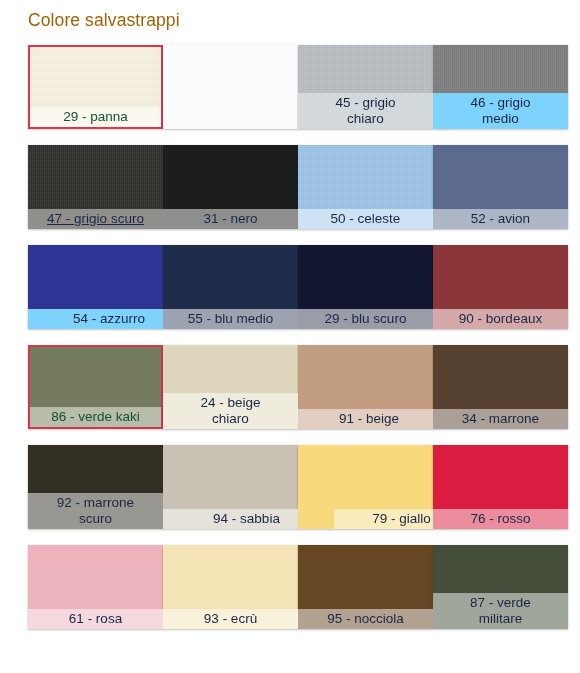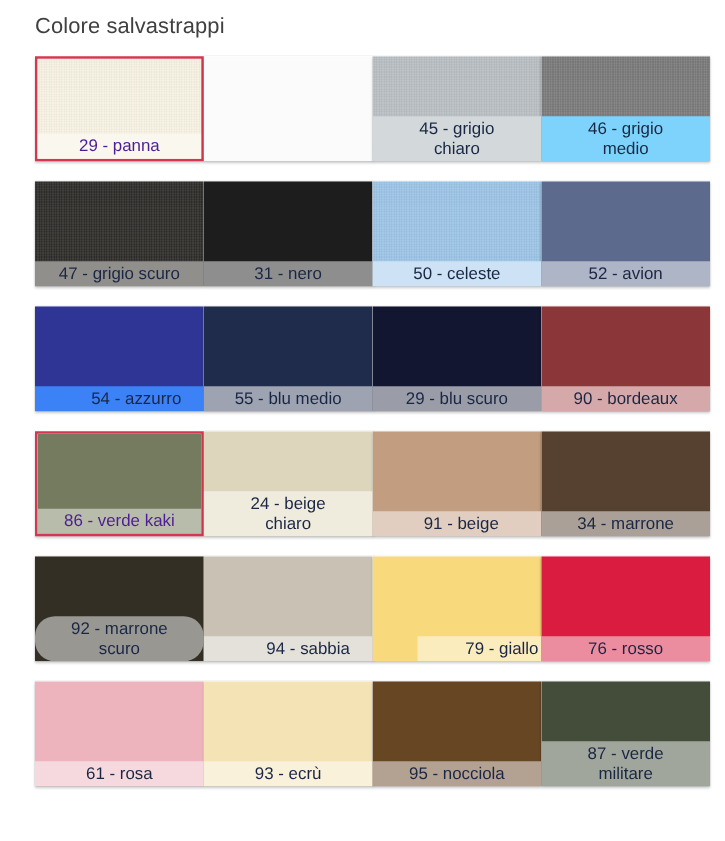--- a/index.html
+++ b/index.html
@@ -19,21 +19,21 @@
     width: 580px;
     height: 673px;
     background: #ffffff;
     box-sizing: border-box;
   }
   .page-title {
     position: absolute;
     left: 28px;
     top: 8px;
     font-size: 17.5px;
-    color: #404040;
+    color: #a16207;
     letter-spacing: 0.1px;
     line-height: 24px;
     white-space: nowrap;
   }
   .swatch-grid {
     position: absolute;
     left: 28px;
     top: 45px;
     width: 524px;
     display: grid;
@@ -82,21 +82,21 @@
     box-sizing: border-box;
     padding: 2px 4px 3px 4px;
     font-size: 13.5px;
     line-height: 15.5px;
     text-align: center;
     color: #1a2744;
     white-space: pre-line;
     word-break: normal;
   }
   .swatch.selected .swatch-label {
-    color: #4c1d95;
+    color: #14532d;
   }
 </style>
 </head>
 <body>
 
 <div class="page">
 
   <div class="page-title">Colore salvastrappi</div>
 
   <div class="swatch-grid">
@@ -116,38 +116,38 @@
       </div>
       <div class="swatch">
         <div class="swatch-fill" style="background: rgb(124, 124, 124);"></div>
         <div class="swatch-texture"></div>
         <div class="swatch-label" style="background: #7dd3fc;">46 - grigio
 medio</div>
       </div>
       <div class="swatch">
         <div class="swatch-fill" style="background: rgb(46, 45, 42);"></div>
         <div class="swatch-texture"></div>
-        <div class="swatch-label" style="background: rgb(144, 143, 140);">47 - grigio scuro</div>
+        <div class="swatch-label" style="background: rgb(144, 143, 140); text-decoration: underline;">47 - grigio scuro</div>
       </div>
       <div class="swatch">
         <div class="swatch-fill" style="background: rgb(29, 29, 29);"></div>
         <div class="swatch-label" style="background: rgb(142, 142, 142);">31 - nero</div>
       </div>
       <div class="swatch">
         <div class="swatch-fill" style="background: rgb(156, 196, 230);"></div>
         <div class="swatch-texture"></div>
         <div class="swatch-label" style="background: rgb(205, 226, 244);">50 - celeste</div>
       </div>
       <div class="swatch">
         <div class="swatch-fill" style="background: rgb(92, 106, 141);"></div>
         <div class="swatch-label" style="background: rgb(174, 181, 198);">52 - avion</div>
       </div>
       <div class="swatch">
         <div class="swatch-fill" style="background: rgb(47, 53, 148);"></div>
-        <div class="swatch-label" style="background: #3b82f6; padding-left: 31px;">54 - azzurro</div>
+        <div class="swatch-label" style="background: #7dd3fc; padding-left: 31px;">54 - azzurro</div>
       </div>
       <div class="swatch">
         <div class="swatch-fill" style="background: rgb(31, 44, 76);"></div>
         <div class="swatch-label" style="background: rgb(157, 163, 176);">55 - blu medio</div>
       </div>
       <div class="swatch">
         <div class="swatch-fill" style="background: rgb(18, 22, 48);"></div>
         <div class="swatch-label" style="background: rgb(154, 156, 168);">29 - blu scuro</div>
       </div>
       <div class="swatch">
@@ -166,21 +166,21 @@
       <div class="swatch">
         <div class="swatch-fill" style="background: rgb(194, 157, 128);"></div>
         <div class="swatch-label" style="background: rgb(225, 206, 192); padding-left: 11px;">91 - beige</div>
       </div>
       <div class="swatch">
         <div class="swatch-fill" style="background: rgb(86, 64, 48);"></div>
         <div class="swatch-label" style="background: rgb(170, 160, 151);">34 - marrone</div>
       </div>
       <div class="swatch">
         <div class="swatch-fill" style="background: rgb(51, 47, 37);"></div>
-        <div class="swatch-label" style="background: rgb(153, 151, 146); border-radius: 16px;">92 - marrone
+        <div class="swatch-label" style="background: rgb(153, 151, 146);">92 - marrone
 scuro</div>
       </div>
       <div class="swatch">
         <div class="swatch-fill" style="background: rgb(202, 193, 181);"></div>
         <div class="swatch-label" style="background: rgb(228, 224, 218); padding-left: 36px;">94 - sabbia</div>
       </div>
       <div class="swatch">
         <div class="swatch-fill" style="background: rgb(248, 217, 123);"></div>
         <div class="swatch-label" style="background: rgb(251, 236, 189); margin-left: 36px;">79 - giallo</div>
       </div>

